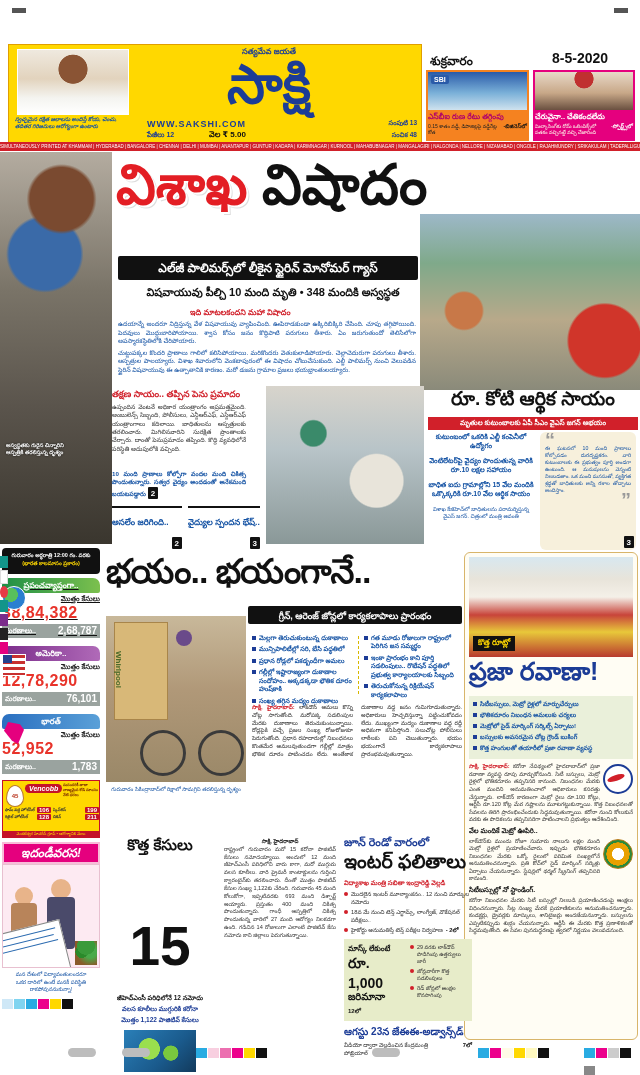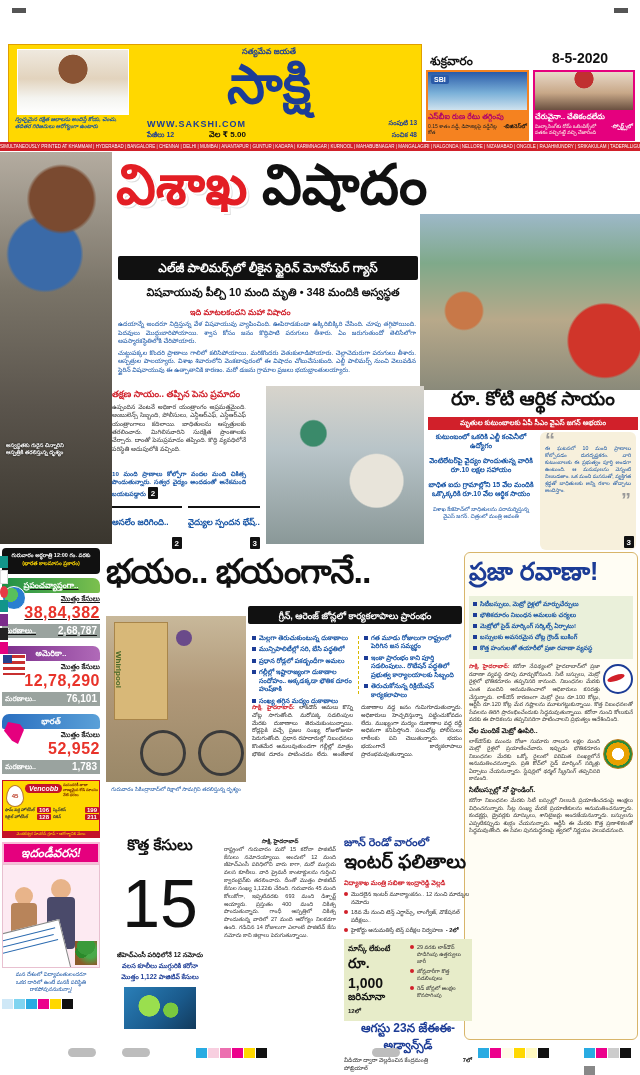--- a/index.html
+++ b/index.html
@@ -13,21 +13,21 @@
   .blue{color:#1553a4;}
   .navy{color:#1c3c96;}
   .red{color:#d1202a;}
   .bullet-row{display:flex;gap:3px;margin-bottom:3px;}
   .bullet-sq{flex:0 0 4px;width:4px;height:4px;background:#1c3c96;margin-top:2px;}
   .bullet-rd{flex:0 0 4px;width:4px;height:4px;background:#d1202a;border-radius:50%;margin-top:1px;}
   .statbar{height:15px;border-radius:7px 7px 2px 2px;color:#fff;font-weight:bold;
            font-size:8px;text-align:center;line-height:15px;}
   .deathbar{height:14px;background:#9aa39f;color:#fff;font-weight:bold;font-size:7px;
             line-height:14px;display:flex;justify-content:space-between;padding:0 3px;}
-  .bignum{color:#e8332a;font-weight:bold;font-size:16px;text-align:right;letter-spacing:.5px;}
+  .bignum{color:#e8332a;font-weight:bold;font-size:16px;letter-spacing:.5px;}
   .caseslbl{font-size:7px;font-weight:bold;text-align:right;color:#222;}
   .sq{display:inline-block;width:11px;height:10px;margin-right:1px;vertical-align:top;}
   .oval{position:absolute;width:28px;height:9px;border-radius:5px;background:#bdbdbd;}
 </style>
 </head>
 <body>
 
 <div id="paper">
 
   <div class="abs" style="left:12px;top:8px;width:14px;height:5px;background:#555;"></div>
@@ -297,20 +297,24 @@
   </div>
 
   <div class="abs jb" style="left:252px;top:704px;width:210px;height:126px;column-count:2;column-gap:8px;font-size:5.8px;line-height:1.35;color:#333;">
     <span class="red" style="font-weight:bold;">సాక్షి, హైదరాబాద్:</span>
     <span>లాక్‌డౌన్ అమలు కొన్ని చోట్ల సాగుతోంది. మరోపక్క సడలింపుల మేరకు దుకాణాలు తెరుచుకుంటున్నాయి. రోడ్లపైకి వచ్చే ప్రజల సంఖ్య రోజురోజుకూ పెరుగుతోంది. ప్రధాన రహదారుల్లో నిబంధనలు కొంతమేర అమలవుతుండగా గల్లీల్లో మాత్రం భౌతిక దూరం పాటించడం లేదు.</span>
     <span>అంతేకాక దుకాణాల వద్ద జనం గుమిగూడుతున్నారు. అధికారులు హెచ్చరిస్తున్నా పట్టించుకోవడం లేదు. ముఖ్యంగా మద్యం దుకాణాల వద్ద రద్దీ అధికంగా కనిపిస్తోంది. పలుచోట్ల పోలీసులు లాఠీలకు పని చెబుతున్నారు. భయం భయంగానే కార్యకలాపాలు ప్రారంభమవుతున్నాయి.</span>
   </div>
 
   <div class="abs" style="left:464px;top:552px;width:174px;height:488px;border:1px solid #d8b56a;border-radius:6px;
        background:#fffdf4;padding:4px;box-sizing:border-box;">
+    <div class="ph" style="position:relative;width:164px;height:100px;background:
+        linear-gradient(180deg,#d8e8f0 0%,#e8e4da 22%,#f4f0e8 40%,#c8443a 58%,#e8c83a 75%,#b83a2e 100%);">
+      <div style="position:absolute;left:4px;bottom:6px;background:#111;color:#ffd800;font-size:8px;font-weight:bold;padding:2px 5px;">కొత్త రూట్లో</div>
+    </div>
     <div class="navy" style="font-size:25px;font-weight:900;">ప్రజా రవాణా!</div>
     <div style="background:#eaf0da;padding:4px;margin-top:4px;">
       <div class="bullet-row">
           <span class="bullet-sq"></span>
           <span class="blue" style="font-size:6.2px;font-weight:bold;line-height:1.3;">సిటీబస్సులు, మెట్రో రైళ్లలో మార్పుచేర్పులు</span>
         </div>
       <div class="bullet-row">
           <span class="bullet-sq"></span>
           <span class="blue" style="font-size:6.2px;font-weight:bold;line-height:1.3;">భౌతికదూరం నిబంధన అమలుకు చర్యలు</span>
         </div>
@@ -339,21 +343,21 @@
       <span style="float:right;width:28px;height:28px;border-radius:50%;background:
             radial-gradient(circle,#fff 0 30%,#e8a000 31% 58%,#2a8a3a 59% 100%);border:1px solid #b87a1a;margin:1px 0 1px 3px;"></span>
       <span>లాక్‌డౌన్‌కు ముందు రోజూ సుమారు నాలుగు లక్షల మంది మెట్రో రైళ్లలో ప్రయాణించేవారు. ఇప్పుడు భౌతికదూరం నిబంధనల మేరకు ఒక్కో రైలులో పరిమిత సంఖ్యలోనే అనుమతించనున్నారు. ప్రతి కోచ్‌లో సైడ్ మార్కింగ్ సర్కిళ్లు ఏర్పాటు చేయనున్నారు. స్టేషన్లలో థర్మల్ స్క్రీనింగ్ తప్పనిసరి కానుంది.</span>
     </div>
     <div style="font-size:6.8px;font-weight:bold;color:#111;margin-top:3px;">సిటీబస్సుల్లో నో స్టాండింగ్.</div>
     <div class="jb" style="font-size:5.6px;line-height:1.35;color:#333;margin-top:2px;">కరోనా నిబంధనల మేరకు సిటీ బస్సుల్లో నిలబడి ప్రయాణించడంపై ఆంక్షలు విధించనున్నారు. సీట్ల సంఖ్య మేరకే ప్రయాణికులను అనుమతించనున్నారు. కండక్టర్లు, డ్రైవర్లకు మాస్కులు, శానిటైజర్లు అందజేయనున్నారు. బస్సులను ఎప్పటికప్పుడు శుభ్రం చేయనున్నారు. ఆర్టీసీ ఈ మేరకు కొత్త ప్రణాళికలతో సిద్ధమవుతోంది. ఈ సేవల పునరుద్ధరణపై త్వరలో నిర్ణయం వెలువడనుంది.</div>
   </div>
 
   <div class="abs" style="left:104px;top:836px;width:112px;text-align:center;">
     <div style="font-size:15px;font-weight:900;color:#111;">కొత్త కేసులు</div>
-    <div style="font-size:68px;font-weight:400;line-height:92px;color:#111;">15</div>
+    <div style="font-size:55px;font-weight:700;line-height:92px;color:#111;margin-top:43px;">15</div>
     <div style="font-size:6.5px;font-weight:bold;color:#111;margin-top:2px;">జీహెచ్‌ఎంసీ పరిధిలోనే 12 నమోదు</div>
     <div class="navy" style="font-size:6.5px;font-weight:bold;margin-top:2px;">వలస కూలీలు ముగ్గురికి కరోనా</div>
     <div class="navy" style="font-size:6.5px;font-weight:bold;margin-top:2px;">మొత్తం 1,122 పాజిటివ్ కేసులు</div>
     <div class="ph" style="margin:5px auto 0;width:72px;height:42px;background:
         radial-gradient(circle at 35% 45%,#9adf4e 0 20%,transparent 21%),
         radial-gradient(circle at 65% 55%,#7ac83e 0 14%,transparent 15%),
         linear-gradient(135deg,#2a7fb8 0%,#1a5a8c 60%,#123a5c 100%);"></div>
   </div>
 
   <div class="abs jb" style="left:224px;top:838px;width:112px;height:188px;font-size:5.6px;line-height:1.4;color:#333;">
@@ -395,21 +399,21 @@
         <div class="bullet-row">
             <span class="bullet-rd"></span>
             <span style="font-size:5.4px;color:#333;line-height:1.3;">జోన్లవారీగా కొత్త సడలింపులు</span>
           </div>
         <div class="bullet-row">
             <span class="bullet-rd"></span>
             <span style="font-size:5.4px;color:#333;line-height:1.3;">రెడ్ జోన్లలో ఆంక్షల కొనసాగింపు</span>
           </div>
       </div>
     </div>
-    <div class="navy" style="font-size:12px;font-weight:bold;text-align:center;">ఆగస్టు 23న జేఈఈ-అడ్వాన్స్‌డ్</div>
+    <div class="navy" style="font-size:10px;font-weight:bold;margin-top:5px;">ఆగస్టు 23న జేఈఈ-అడ్వాన్స్‌డ్</div>
     <div style="display:flex;justify-content:space-between;margin-top:2px;">
       <span style="font-size:5.8px;color:#333;width:100px;">వీడియో ద్వారా వెల్లడించిన కేంద్రమంత్రి పోఖ్రియాల్</span>
       <span style="font-size:5.8px;font-weight:bold;color:#111;">7లో</span>
     </div>
   </div>
 
   <div>
     <div class="oval" style="left:68px;top:1048px;"></div>
     <div class="oval" style="left:122px;top:1048px;"></div>
     <div class="abs" style="left:196px;top:1048px;">

